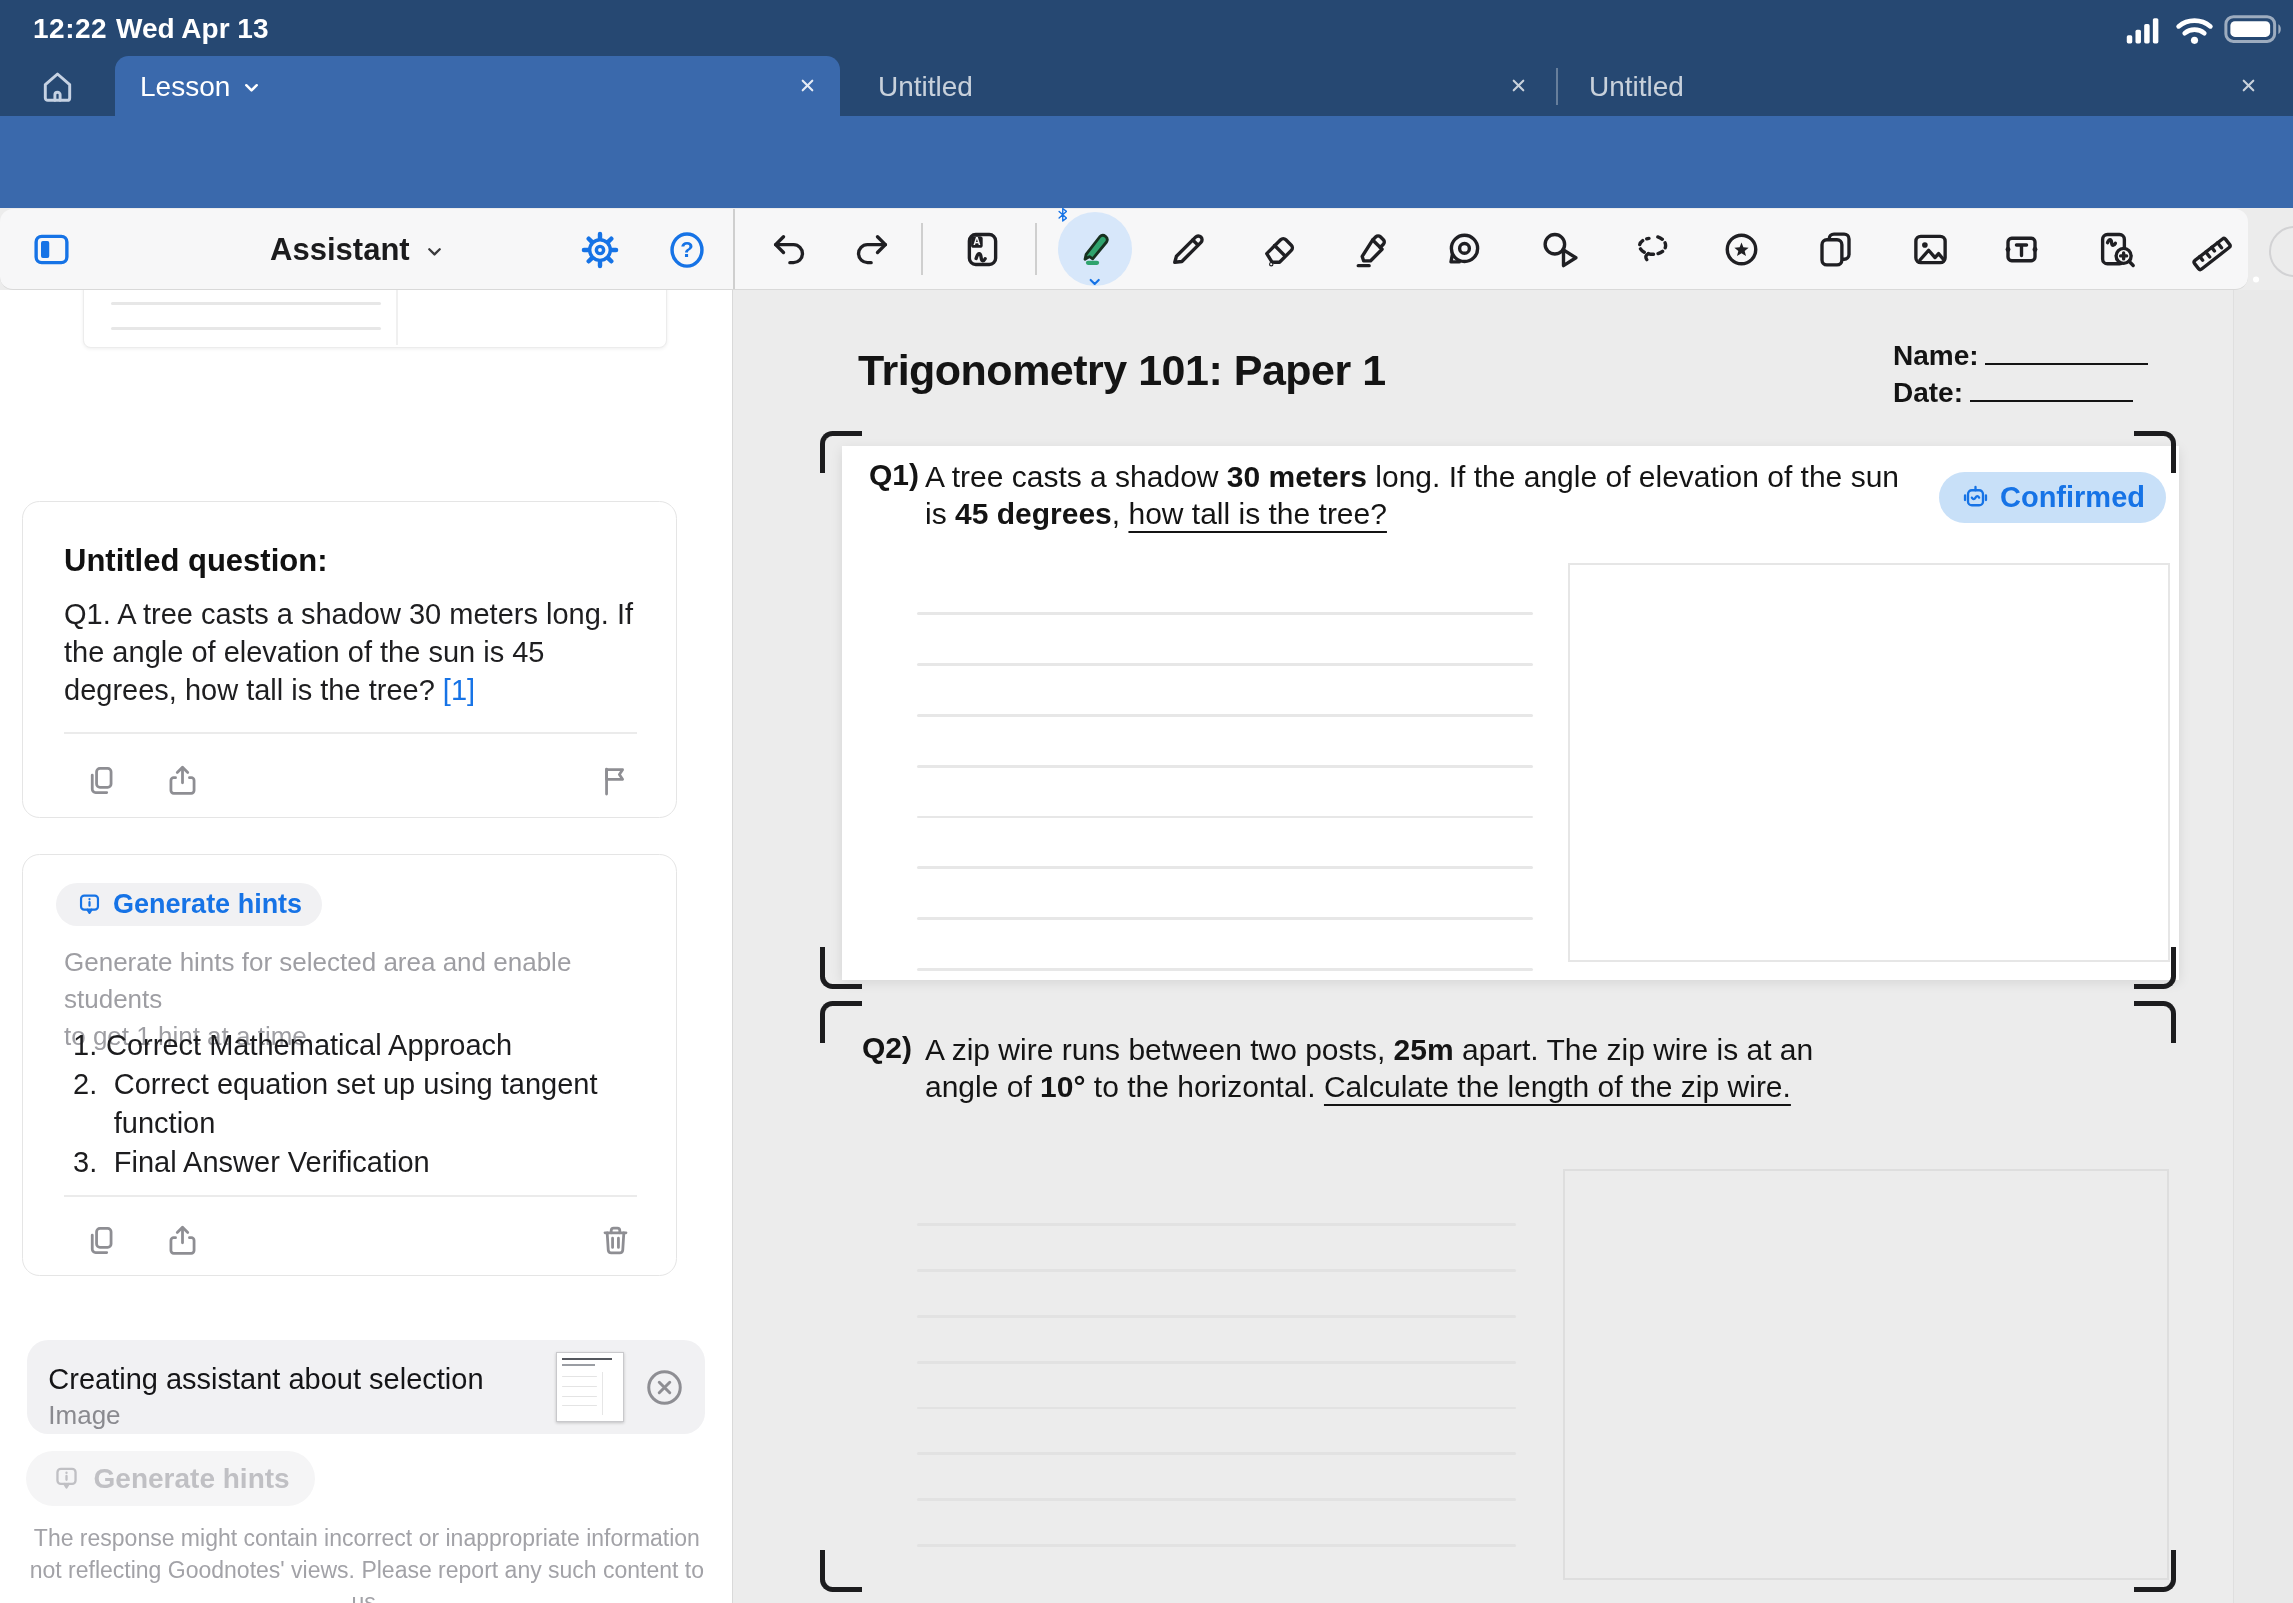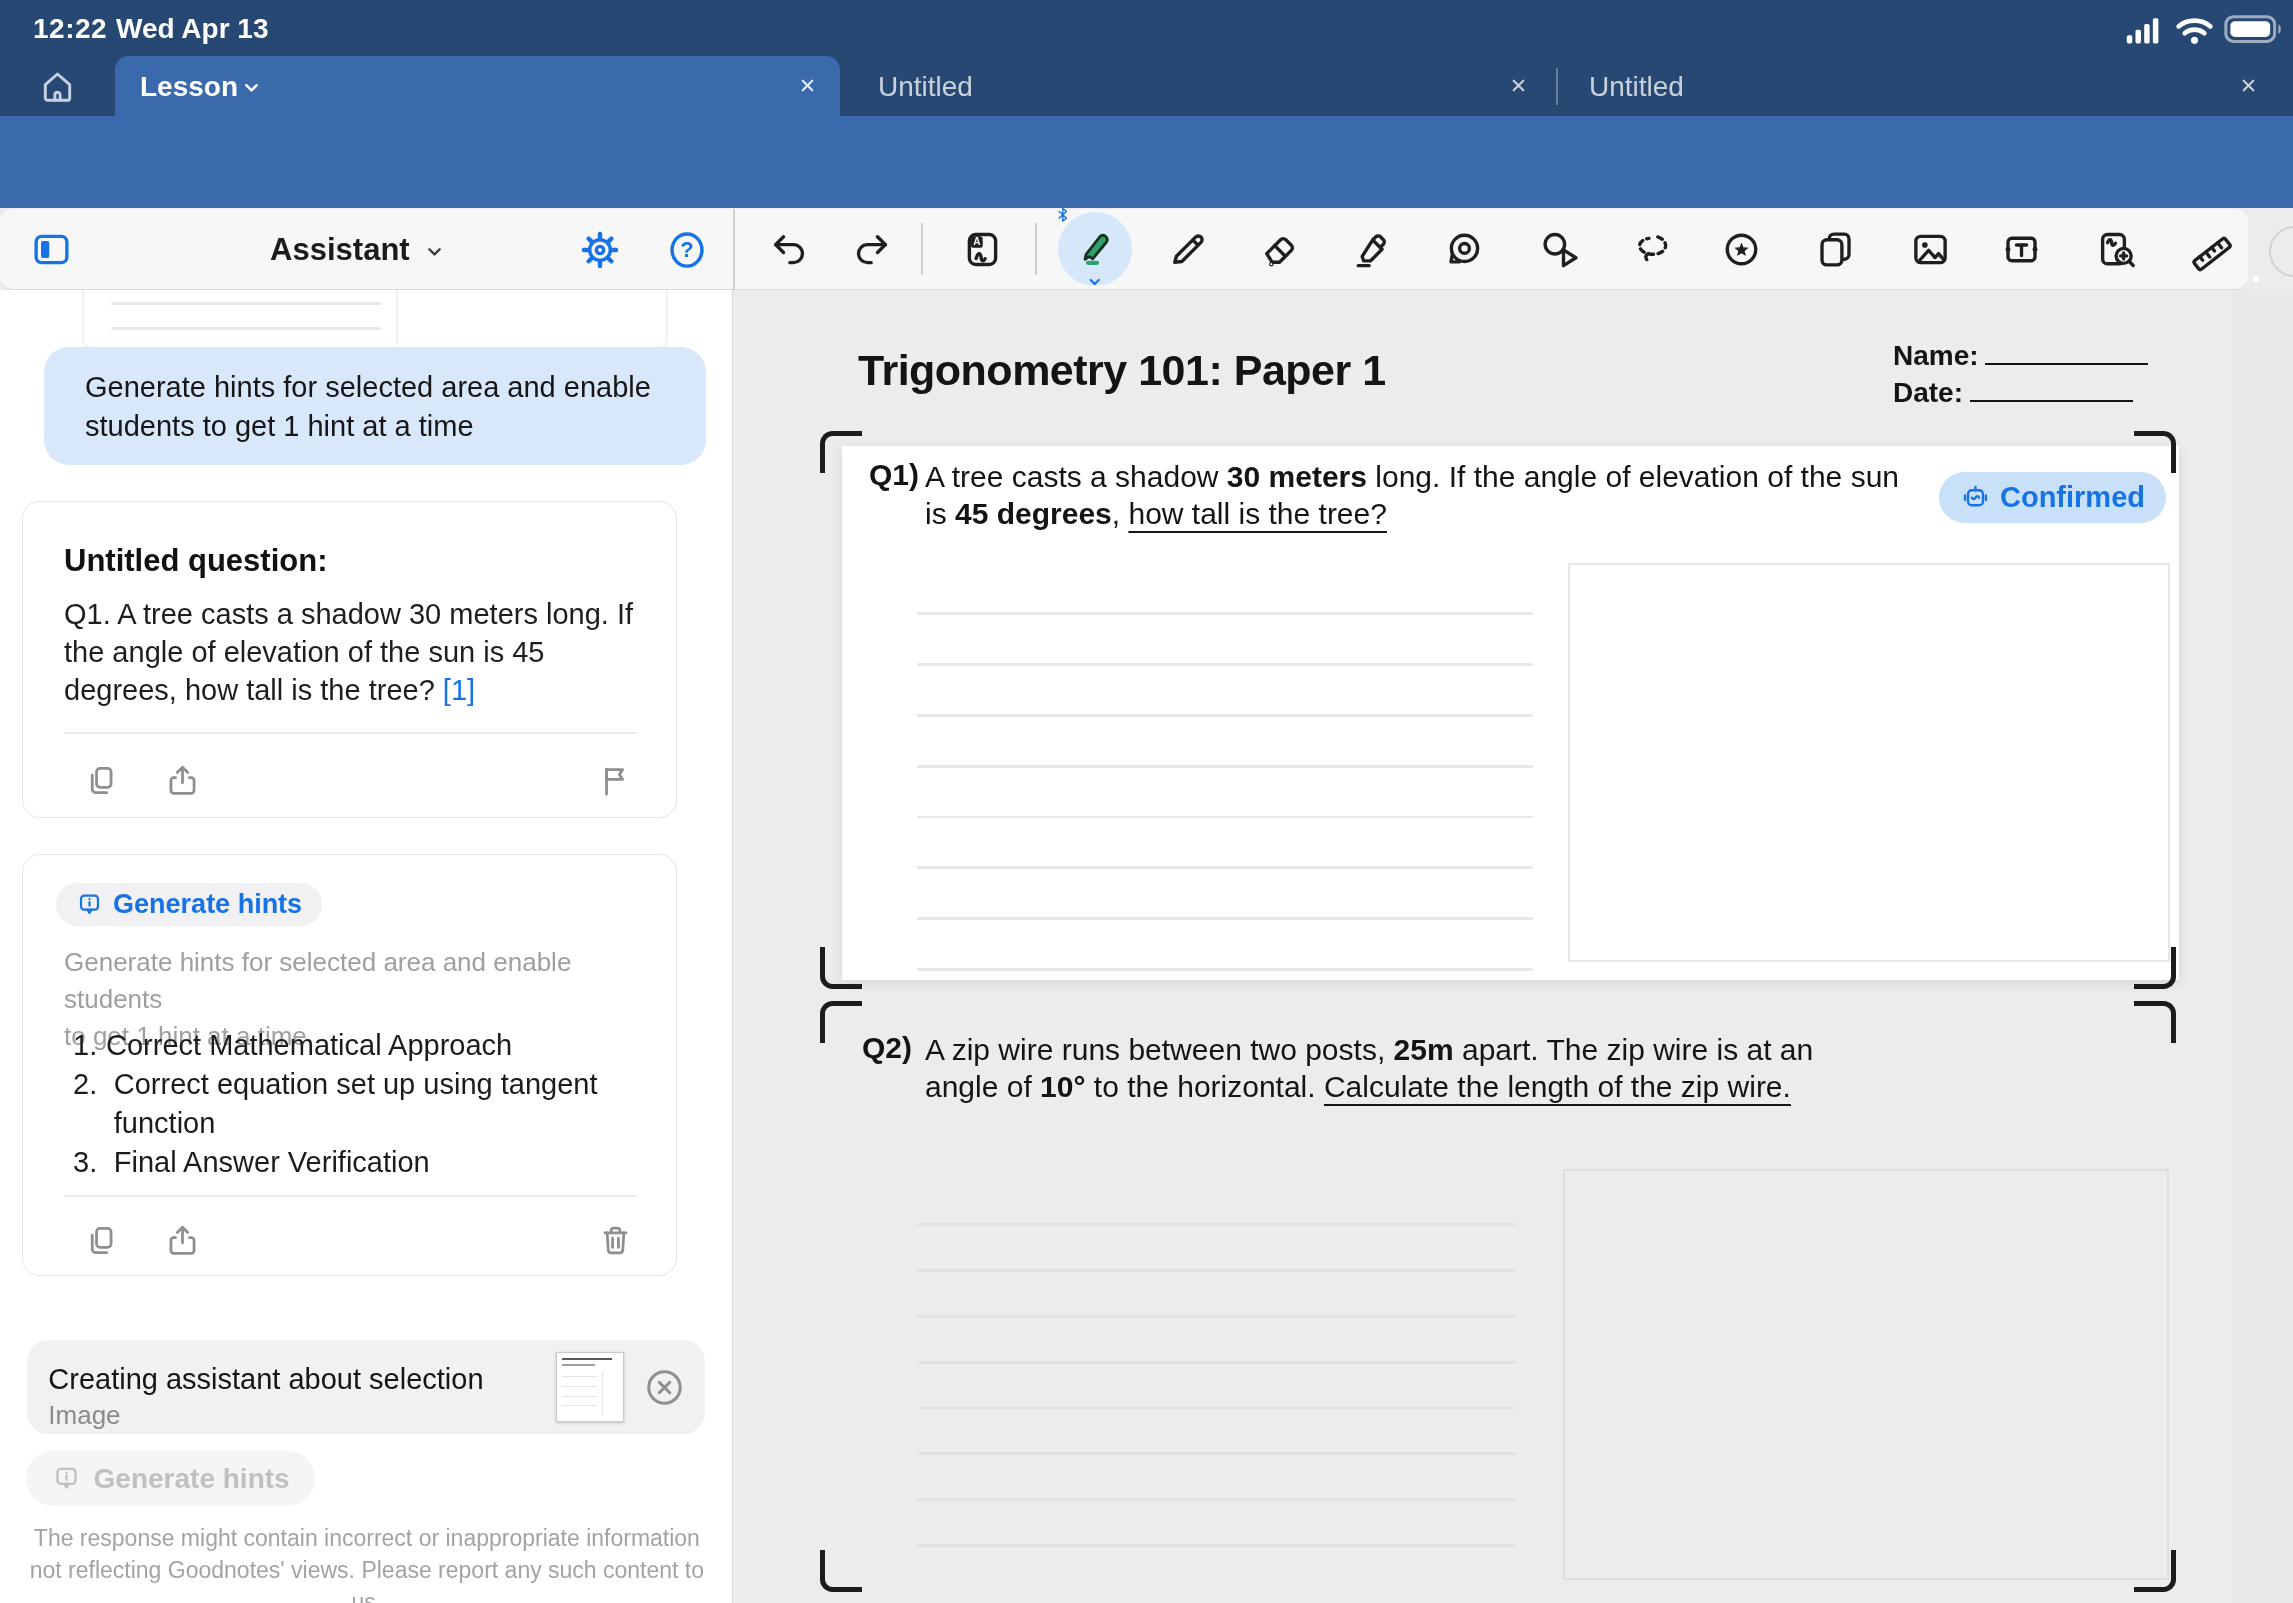--- a/index.html
+++ b/index.html
@@ -7,21 +7,21 @@
        font-family:"Liberation Sans","DejaVu Sans",sans-serif;background:#ECECEC;
        -webkit-font-smoothing:antialiased;}
   .abs{position:absolute;}
   svg.ic{fill:none;stroke:currentColor;stroke-width:1.8;stroke-linecap:round;stroke-linejoin:round;display:block;}
   
   .status{left:0;top:0;width:2294px;height:56px;background:#264872;color:#fff;}
   .status .time{left:33px;top:12.6px;font-size:28px;font-weight:700;letter-spacing:0.5px;}
   .status .date{left:116px;top:12.6px;font-size:28px;font-weight:600;text-align:center;}
   .tabbar{left:0;top:56px;width:2294px;height:60px;background:#264872;}
   .tab-active{left:115px;top:0;width:725px;height:60px;background:#3A69AC;border-radius:13.6px 13.6px 0 0;color:#fff;}
-  .tab-active .lbl{left:25px;top:14.6px;font-size:28px;font-weight:700;}
+  .tab-active .lbl{left:25px;top:14.6px;font-size:28px;font-weight:400;}
   .tab-inactive{color:rgba(255,255,255,.75);font-size:28px;}
   .tabdiv{width:1.9px;height:37px;top:11.6px;background:rgba(255,255,255,.3);}
   .maintb{left:0;top:116px;width:2294px;height:92px;background:#3A69AC;color:#fff;}
   .subtb{left:0;top:209px;width:2248px;height:80px;background:#F7F7F8;border-bottom:1.9px solid #D9D9D9;color:#1F1F23;border-radius:13px;}
   .vdiv{width:1.9px;background:#CFCFCF;}
   .asst-title{font-size:31px;font-weight:700;color:#1B1B1D;}
   
   .sidebar{left:0;top:290px;width:732px;height:1313px;background:#fff;border-right:1.9px solid #D9D9D9;overflow:hidden;}
   .card{background:#fff;border:1.9px solid #E5E5E5;border-radius:17.5px;}
   .bubble{background:#D9E7FA;border-radius:25px;color:#161618;font-size:29px;line-height:39px;}
@@ -407,23 +407,20 @@
   </div>
 
   <div class="abs sidebar">
 
     <div class="abs" style="left:83px;top:-13.6px;width:582px;height:70px;background:#fff;border:1.9px solid #ECECEC;border-radius:7.8px;box-shadow:0 1px 3.9px rgba(0,0,0,.07)">
       <div class="abs mini-line" style="left:27px;top:25px;width:270px;background:#E7E7E7"></div>
       <div class="abs mini-line" style="left:27px;top:50px;width:270px;background:#E7E7E7"></div>
       <div class="abs" style="left:312px;top:0;width:1.9px;height:68px;background:#F0F0F0"></div>
     </div>
 
-    <div class="abs bubble" style="left:44px;top:57px;width:662px;height:118px">
-      <div style="padding:21.3px 39px 0 41px">Generate hints for selected area and enable students to get 1 hint at a time</div>
-    </div>
 
     <div class="abs card" style="left:22px;top:211px;width:653px;height:315px">
       <div class="abs" style="left:41px;top:41px;font-size:31px;font-weight:700;color:#111">Untitled question:</div>
       <div class="abs" style="left:41px;top:93px;width:587px;font-size:29px;line-height:38px;color:#1E1E20"><span>Q1. A tree casts a shadow 30 meters long. If the angle of elevation of the sun is 45 degrees, how tall is the tree? </span><span style="color:#1673E6">[1]</span></div>
       <div class="abs cdiv" style="left:41px;top:230px;width:573px"></div>
       <div class="abs ico-gray" style="left:60px;top:260px">
           <svg class="ic" style="width:37px;height:37px" viewBox="0 0 38 38" width="37" height="37">
             <use href="#i-copy"></use>
           </svg>
         </div>

